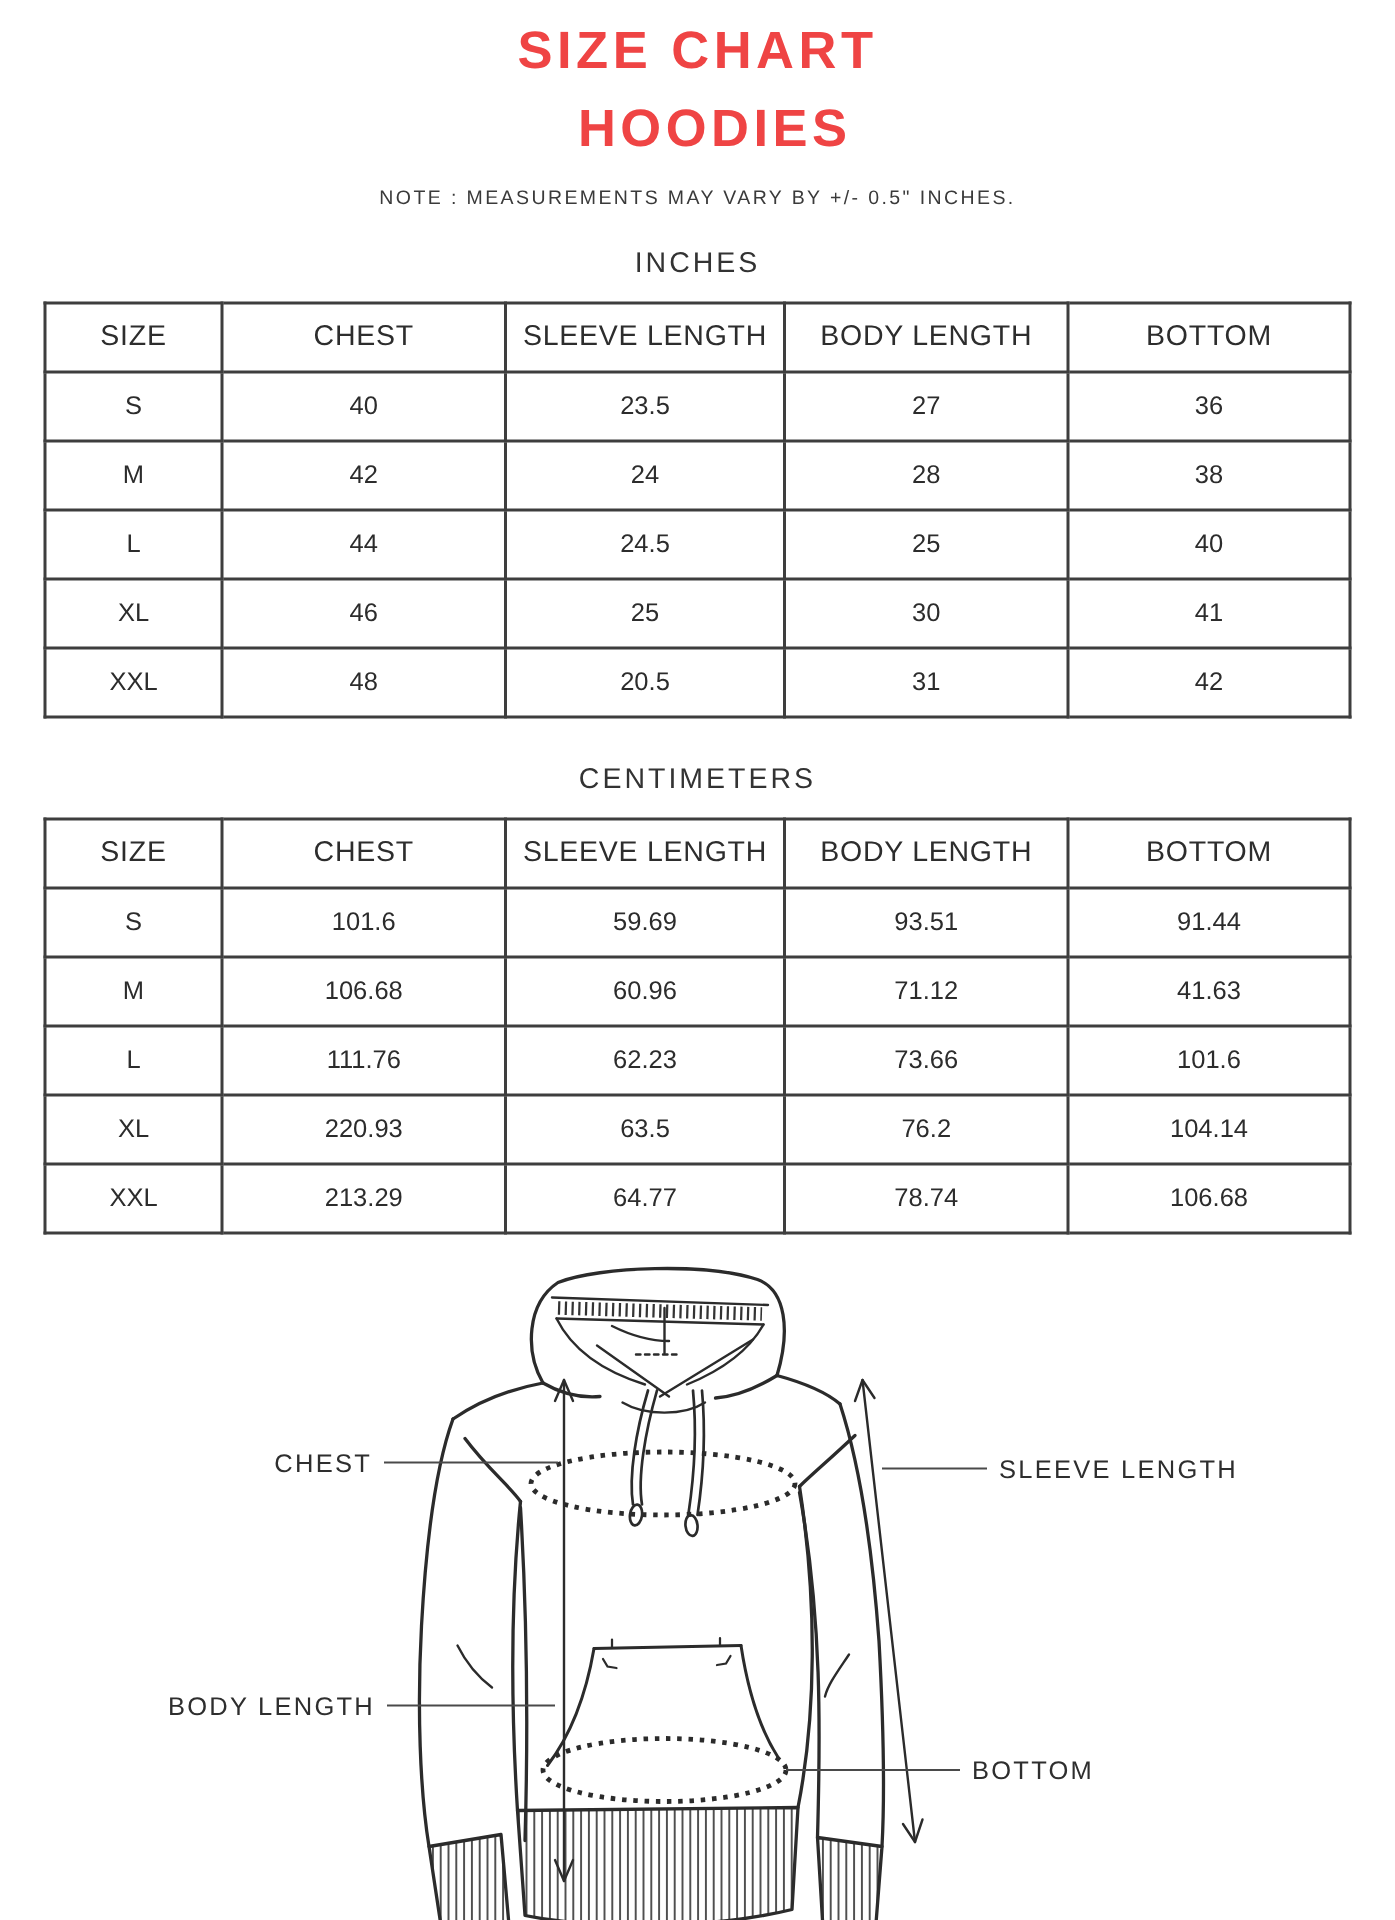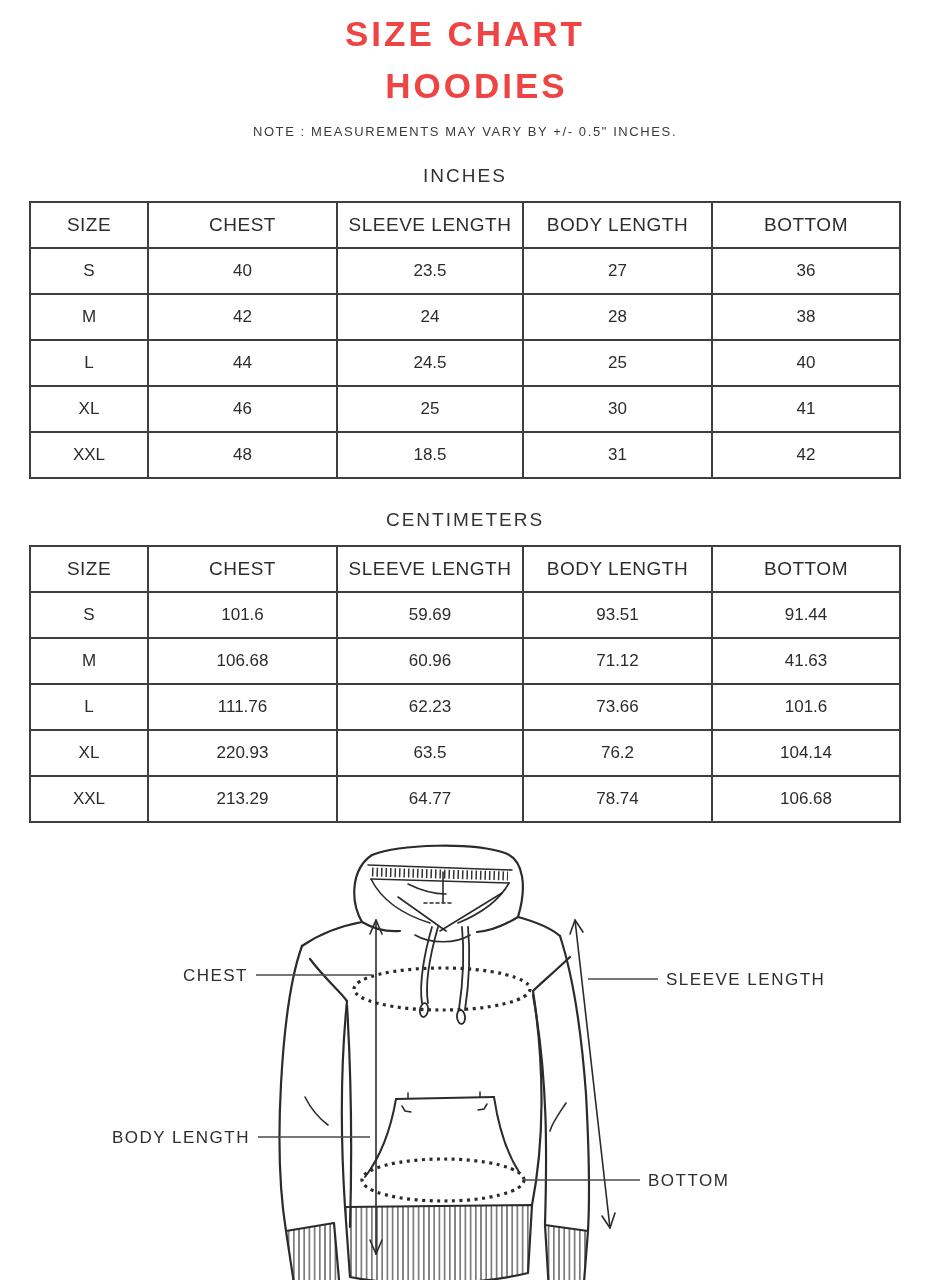--- a/index.html
+++ b/index.html
@@ -98,21 +98,21 @@
       <tr>
         <td>XL</td>
         <td>46</td>
         <td>25</td>
         <td>30</td>
         <td>41</td>
       </tr>
       <tr>
         <td>XXL</td>
         <td>48</td>
-        <td>18.5</td>
+        <td>20.5</td>
         <td>31</td>
         <td>42</td>
       </tr>
     </tbody>
   </table>
 
   <div class="section-heading cm">CENTIMETERS</div>
 
   <table class="size-table">
     <colgroup>

